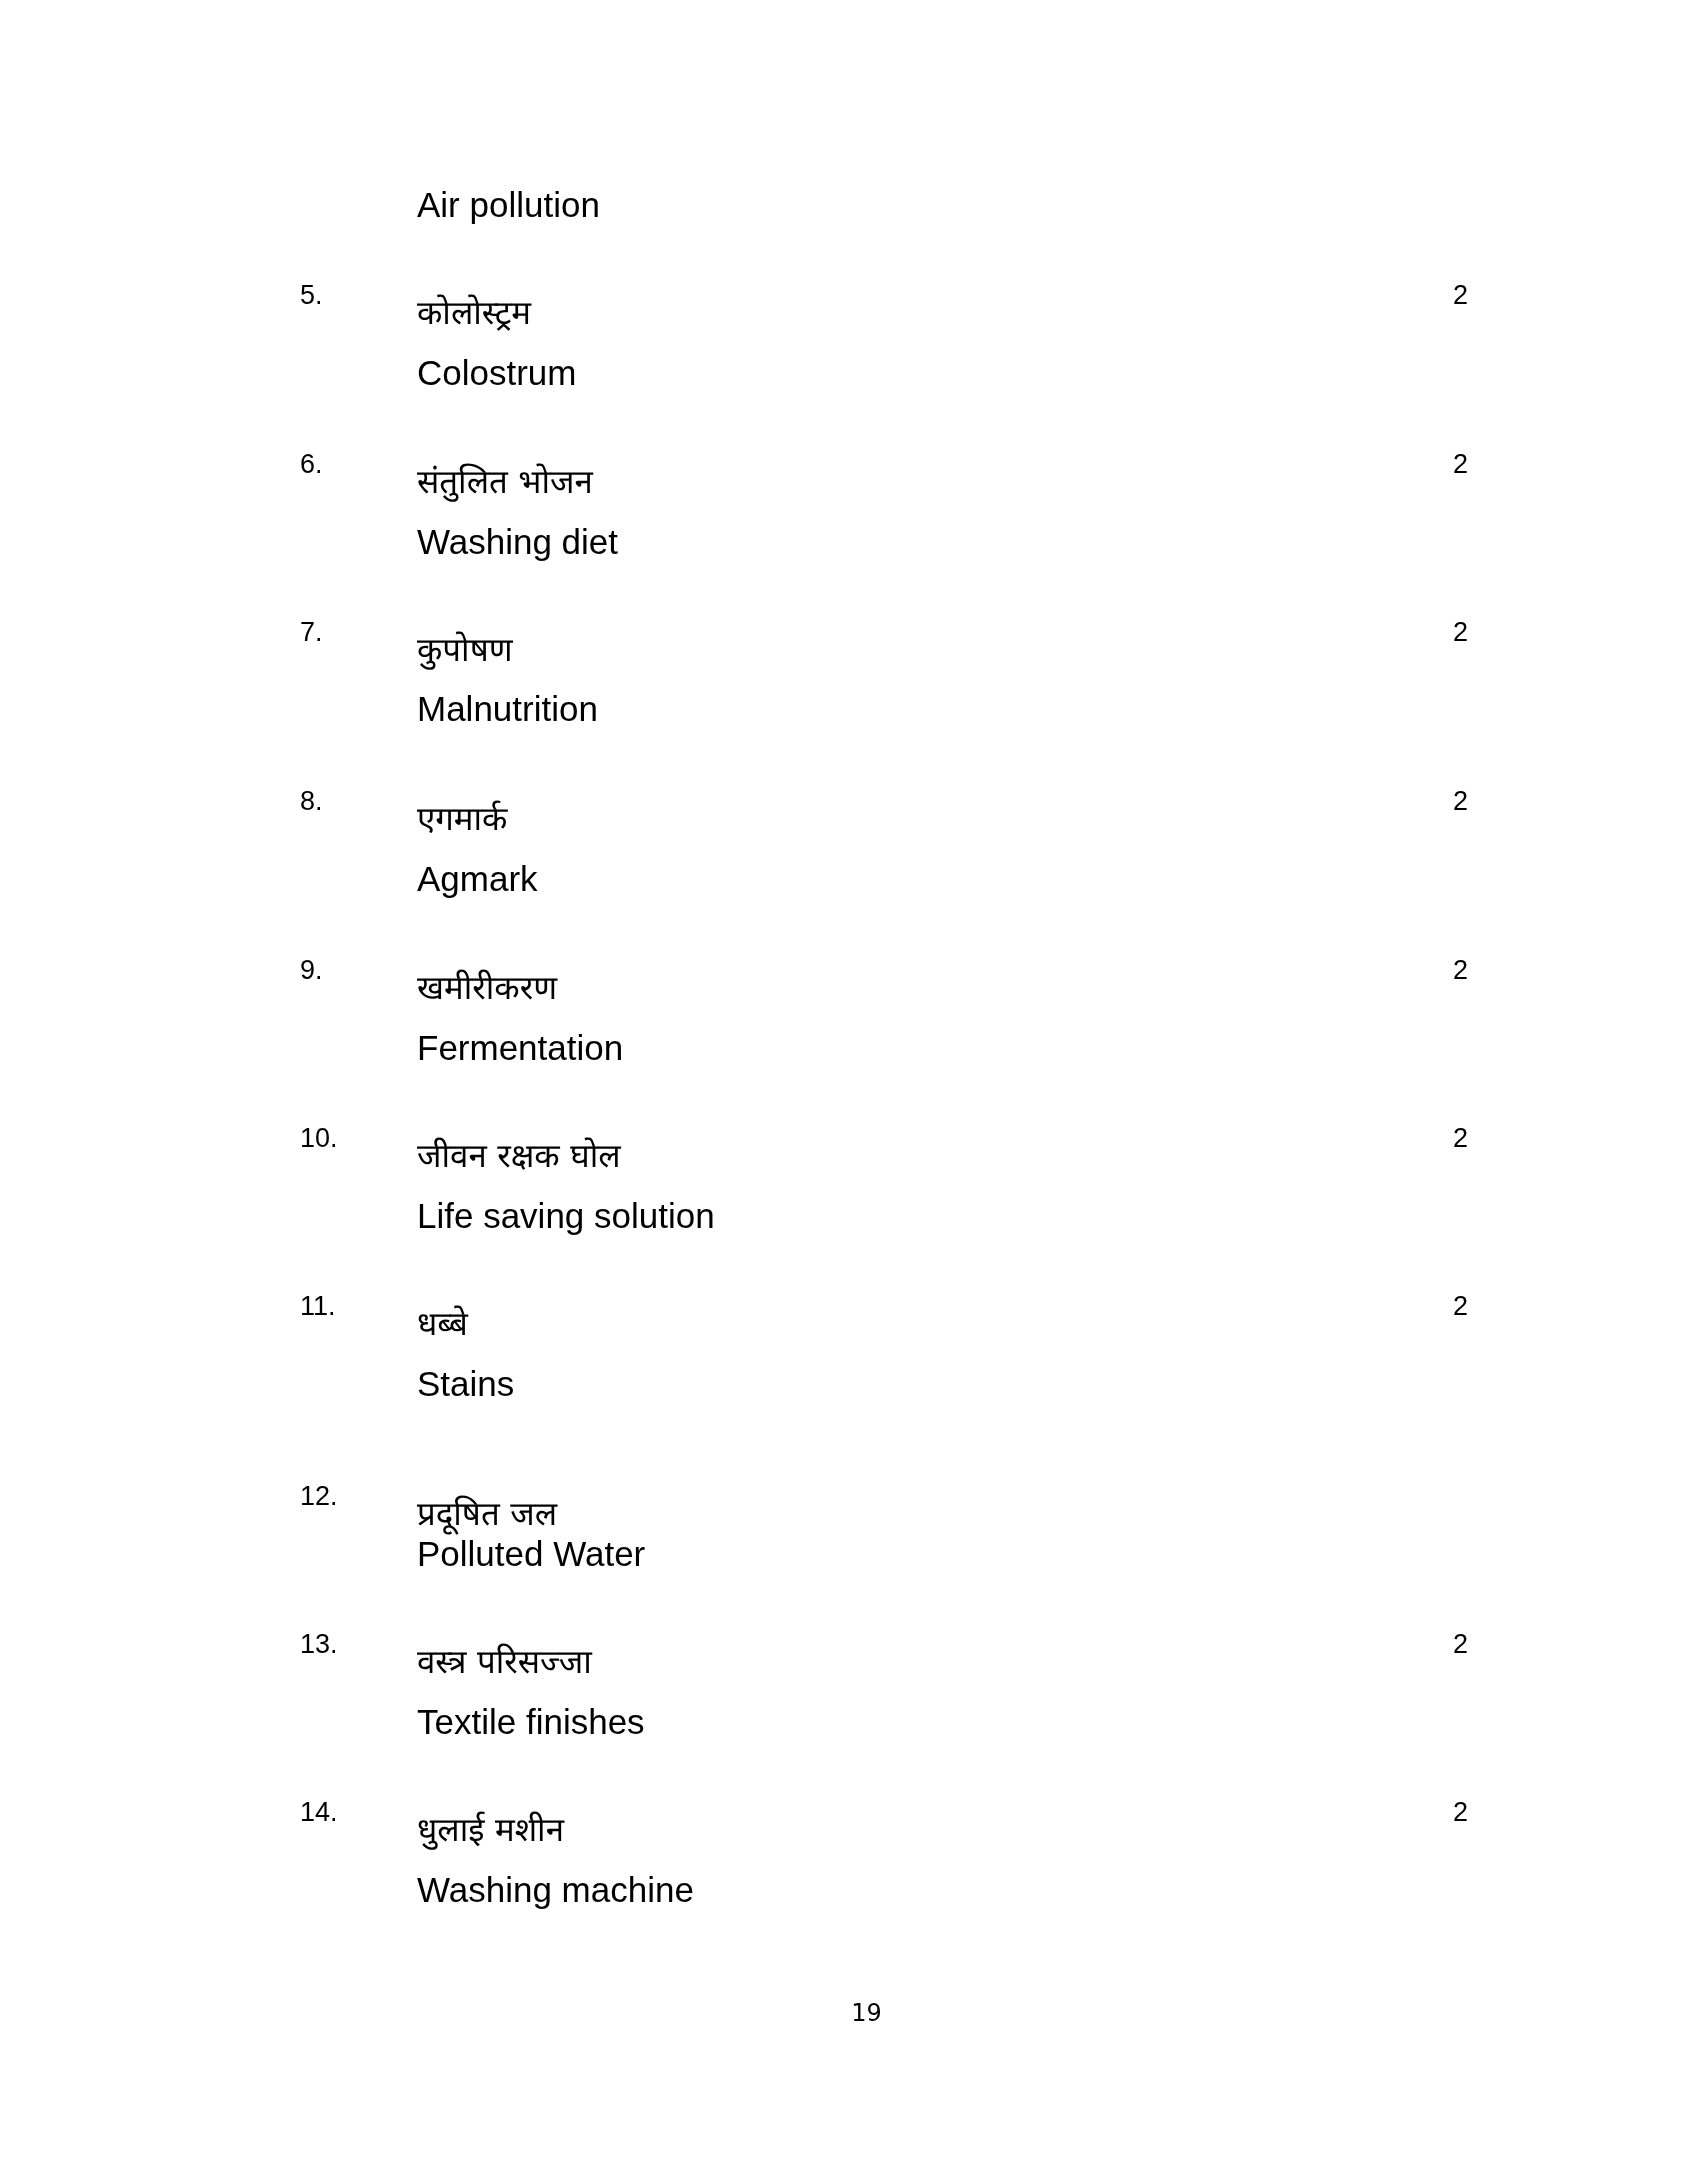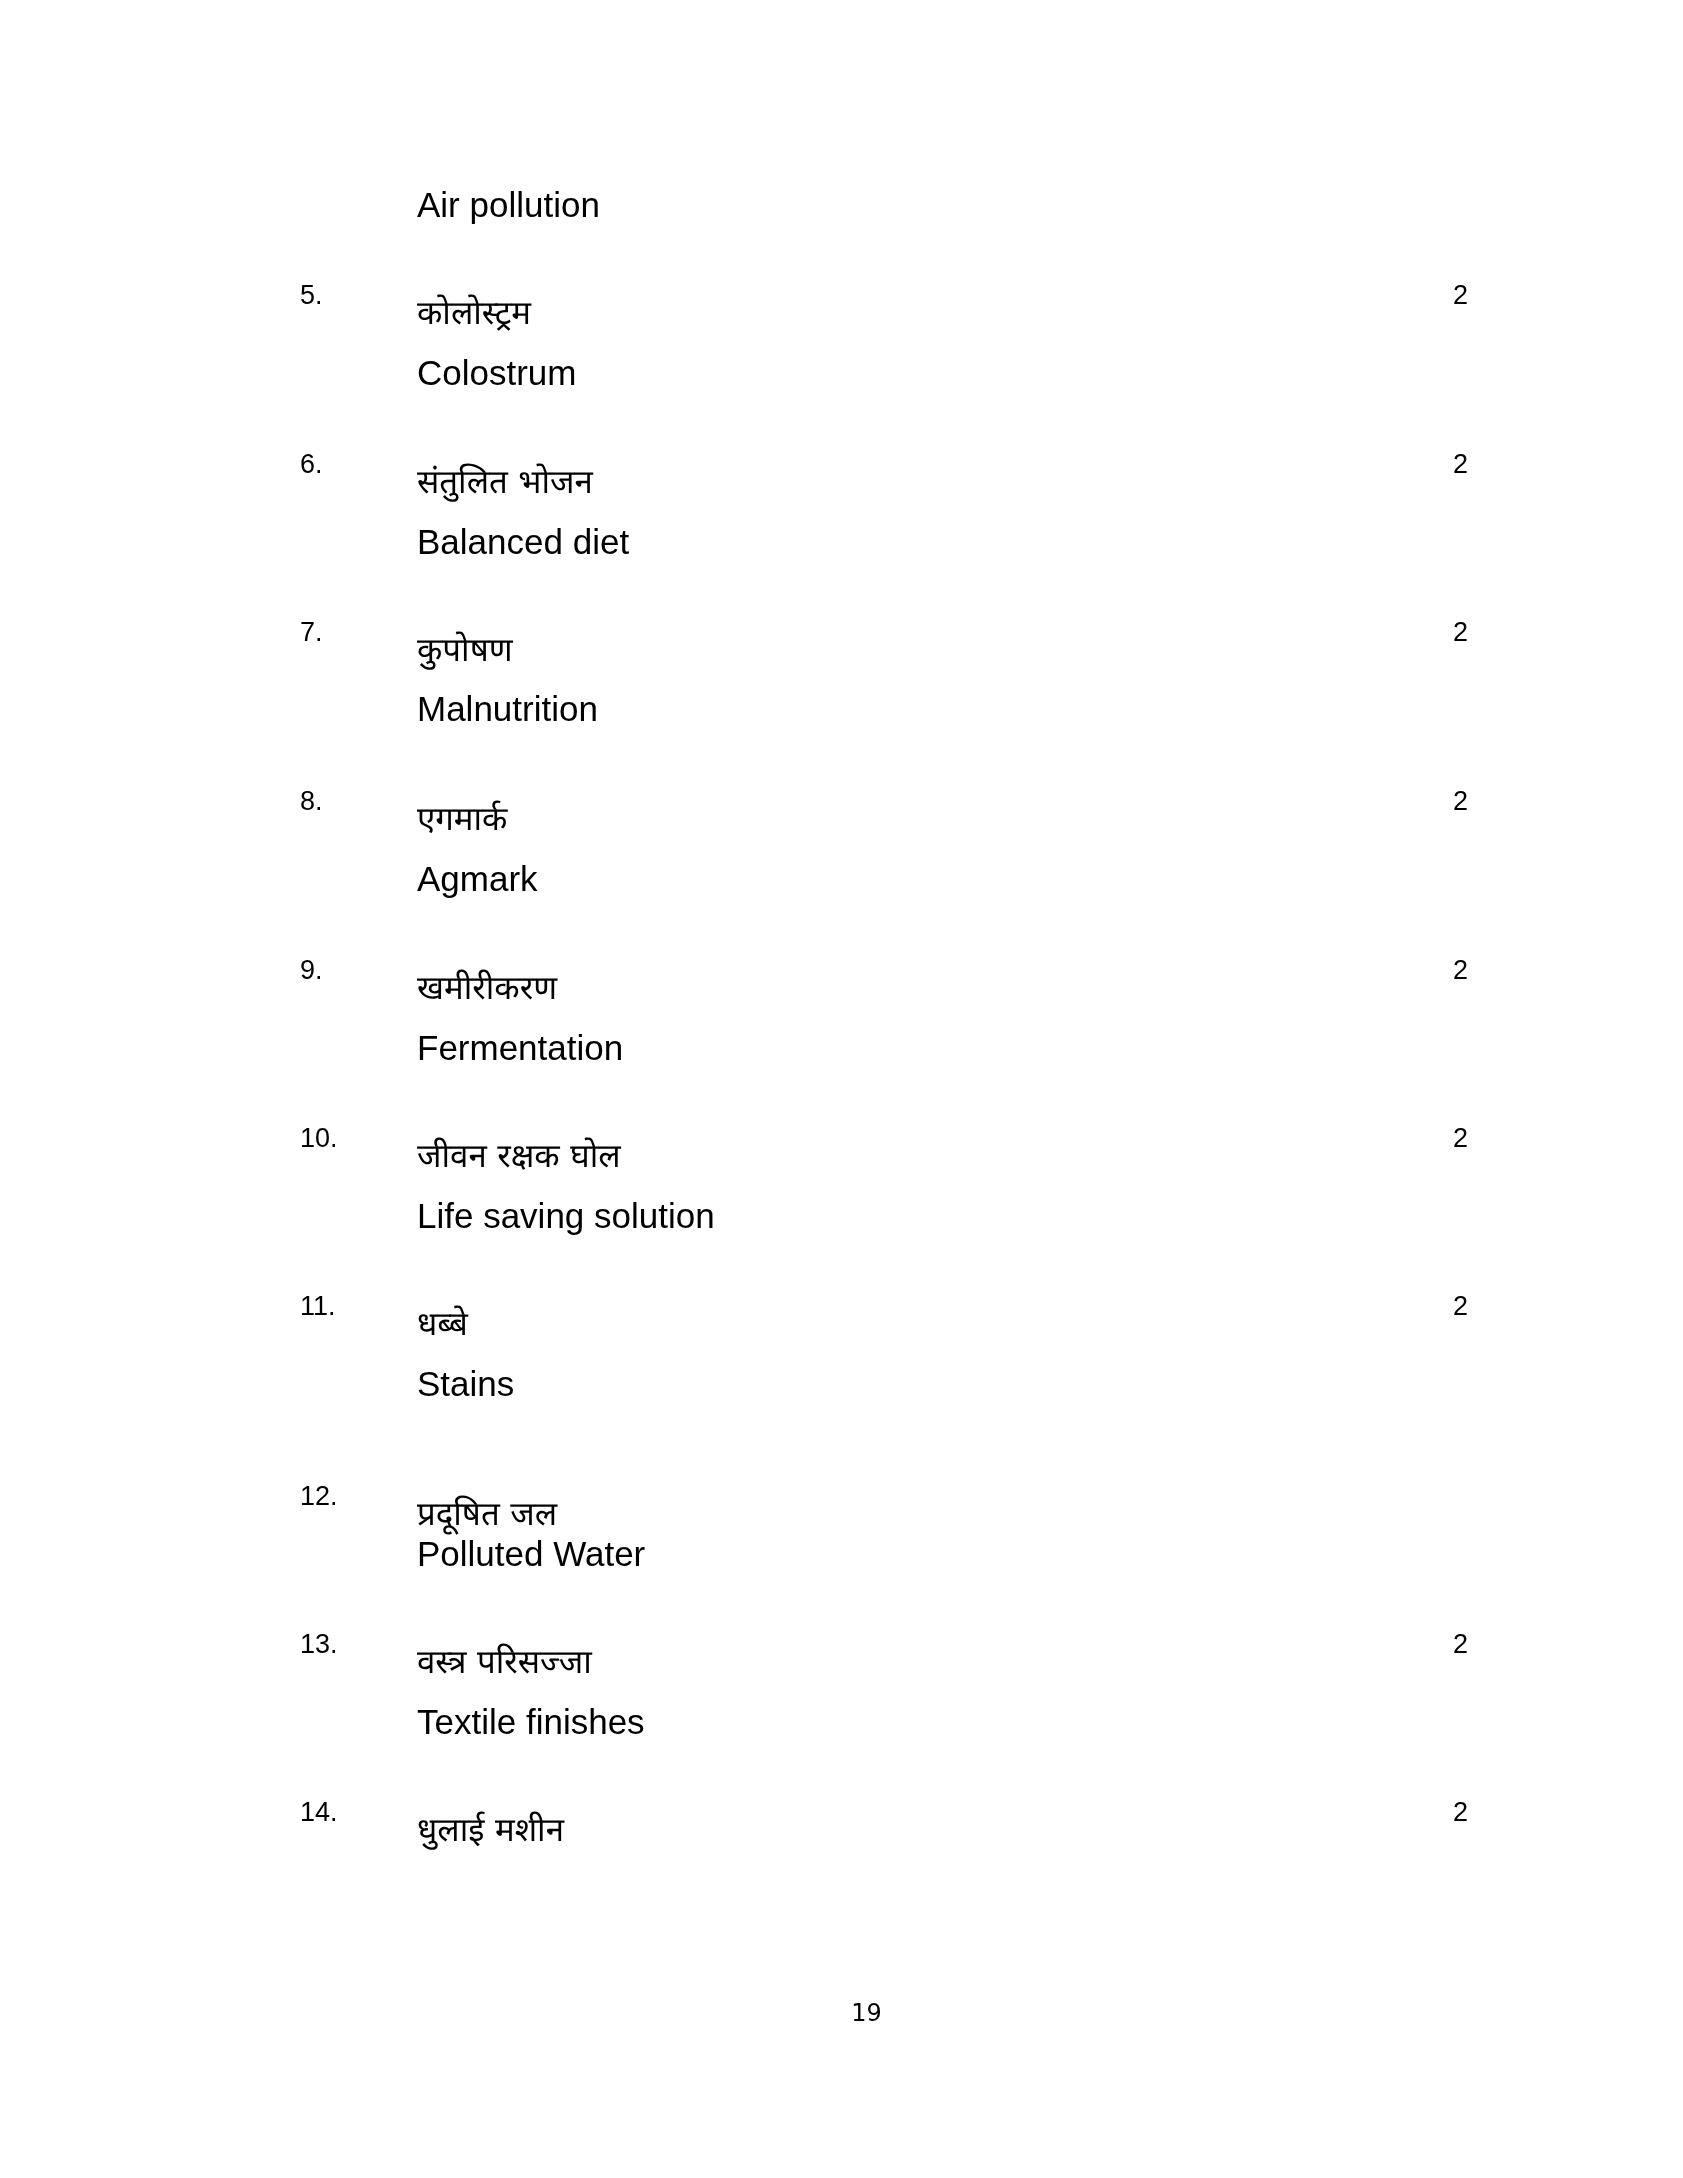--- a/index.html
+++ b/index.html
@@ -29,21 +29,21 @@
   <div class="line" style="top:349px;padding-left:40px;">
     <span class="text">Colostrum</span>
   </div>
 
   <div class="line" style="top:434px;">
     <span class="num">6.</span>
     <span class="text hindi">संतुलित भोजन</span>
     <span class="marks">2</span>
   </div>
   <div class="line" style="top:518px;">
-    <span class="text">Balanced diet</span>
+    <span class="text">Washing diet</span>
   </div>
 
   <div class="line" style="top:602px;">
     <span class="num">7.</span>
     <span class="text hindi">कुपोषण</span>
     <span class="marks">2</span>
   </div>
   <div class="line" style="top:685px;padding-left:12px;">
     <span class="text">Malnutrition</span>
   </div>
@@ -100,16 +100,19 @@
   </div>
   <div class="line" style="top:1698px;">
     <span class="text">Textile finishes</span>
   </div>
 
   <div class="line" style="top:1782px;">
     <span class="num">14.</span>
     <span class="text hindi">धुलाई मशीन</span>
     <span class="marks">2</span>
   </div>
+  <div class="line" style="top:1866px;">
+    <span class="text">Washing machine</span>
+  </div>
 
   <div class="pagenum">19</div>
 </div>
 
 
 </body></html>

